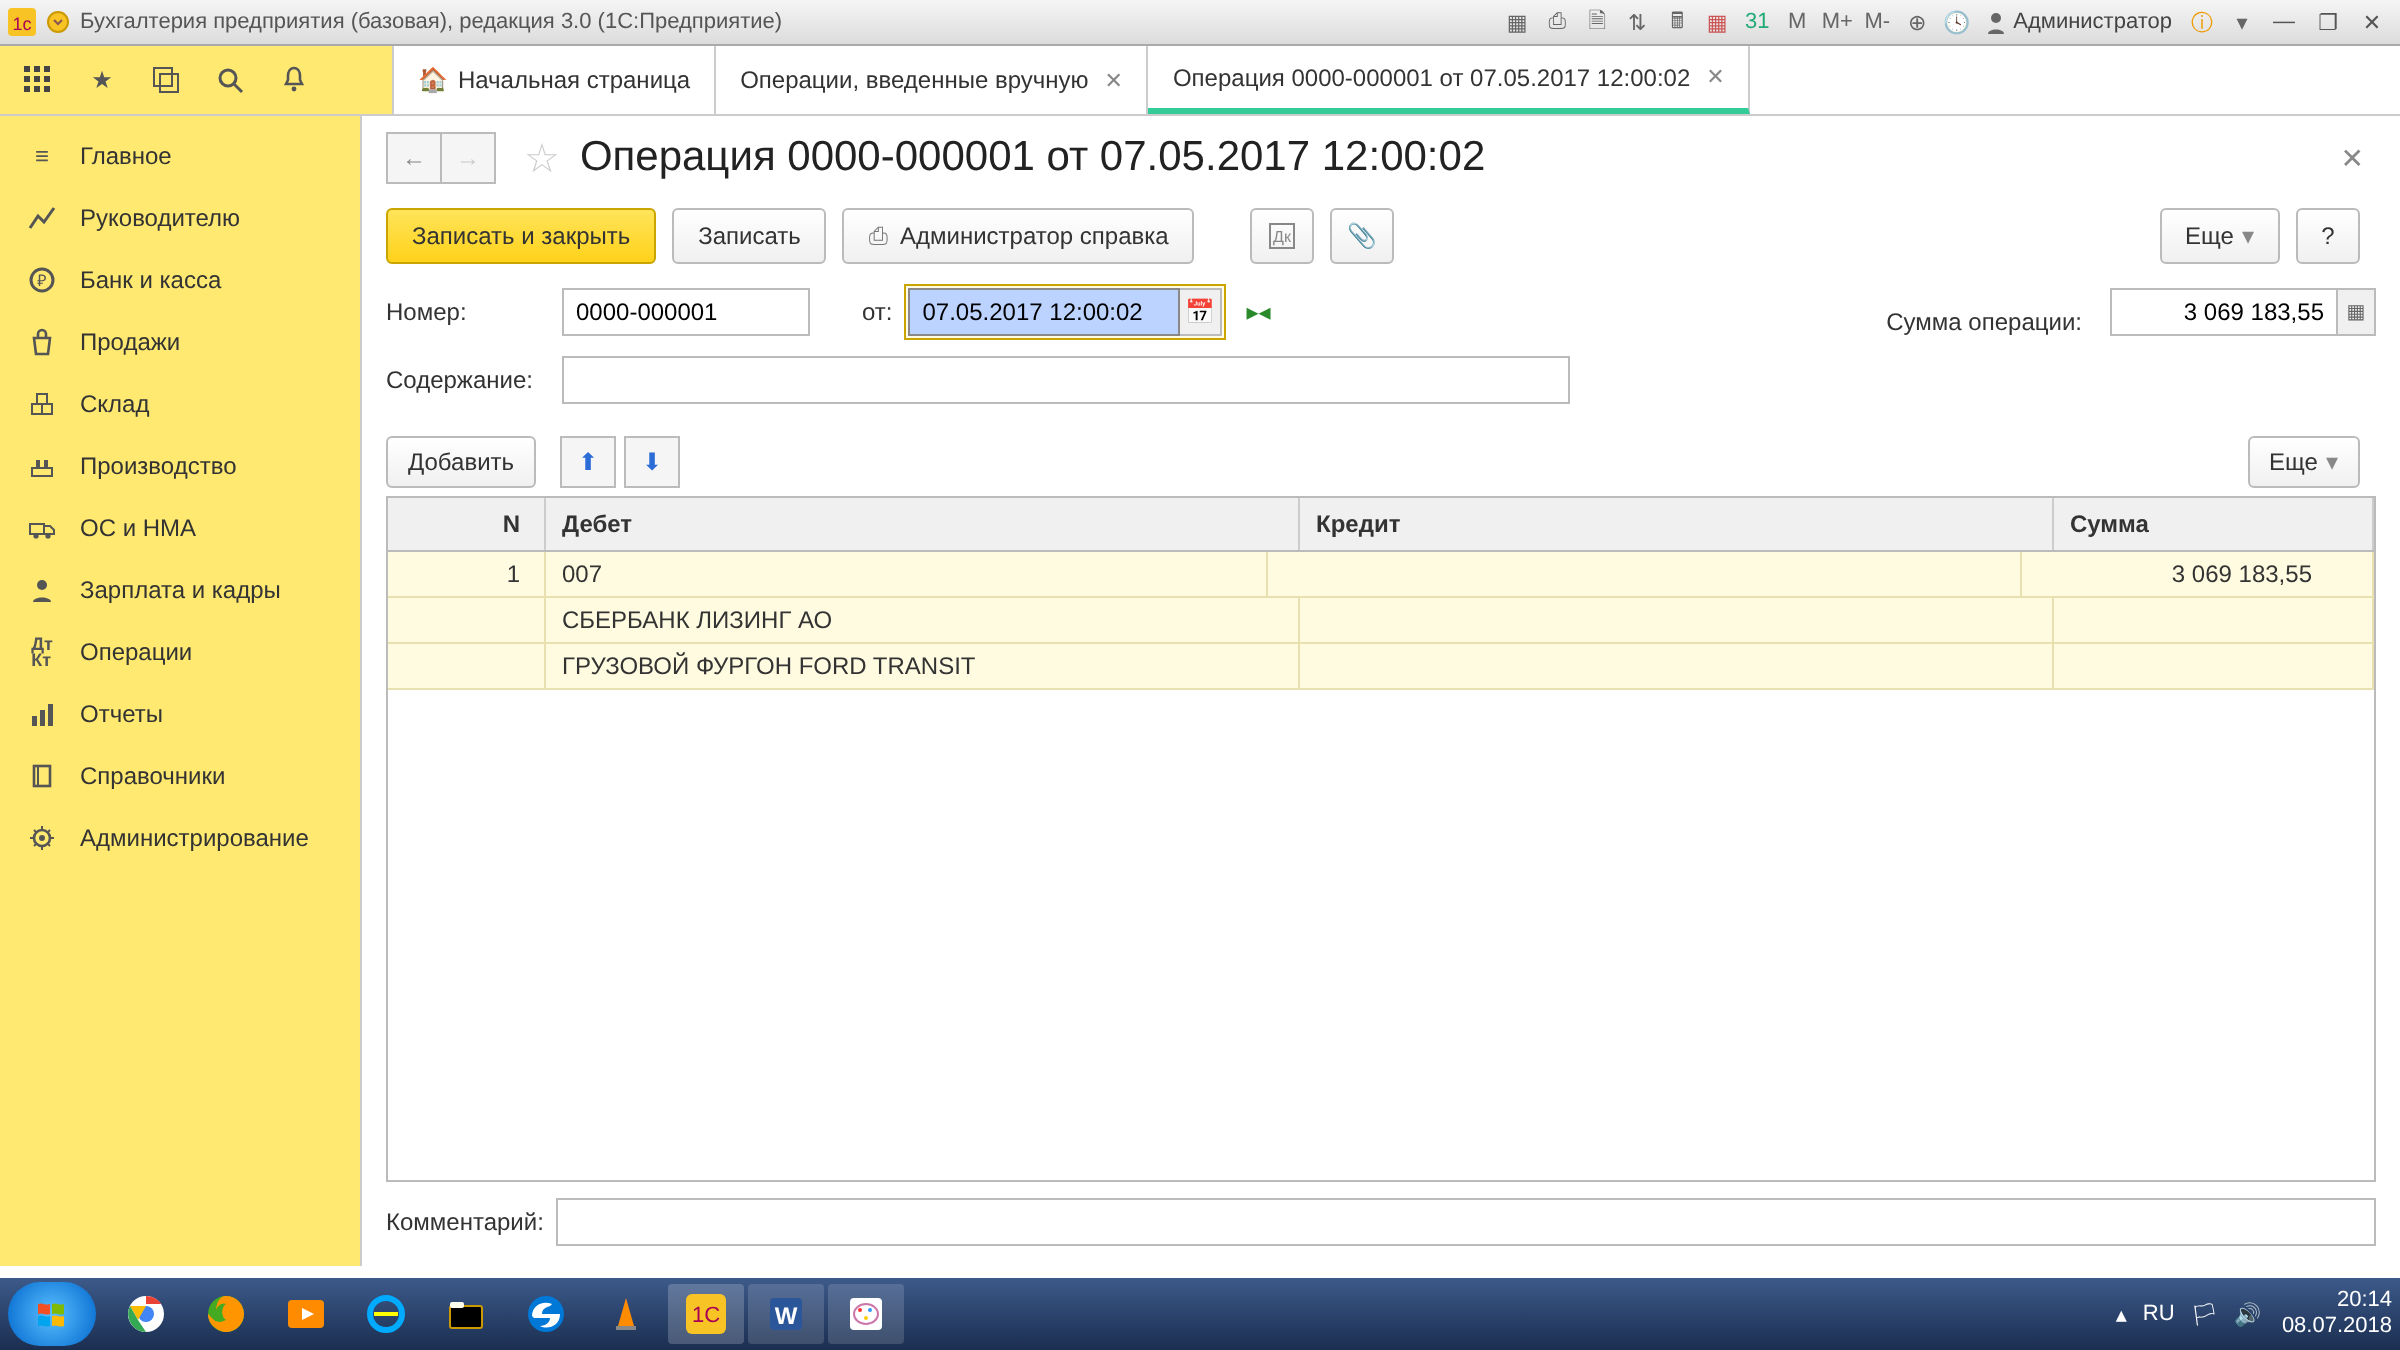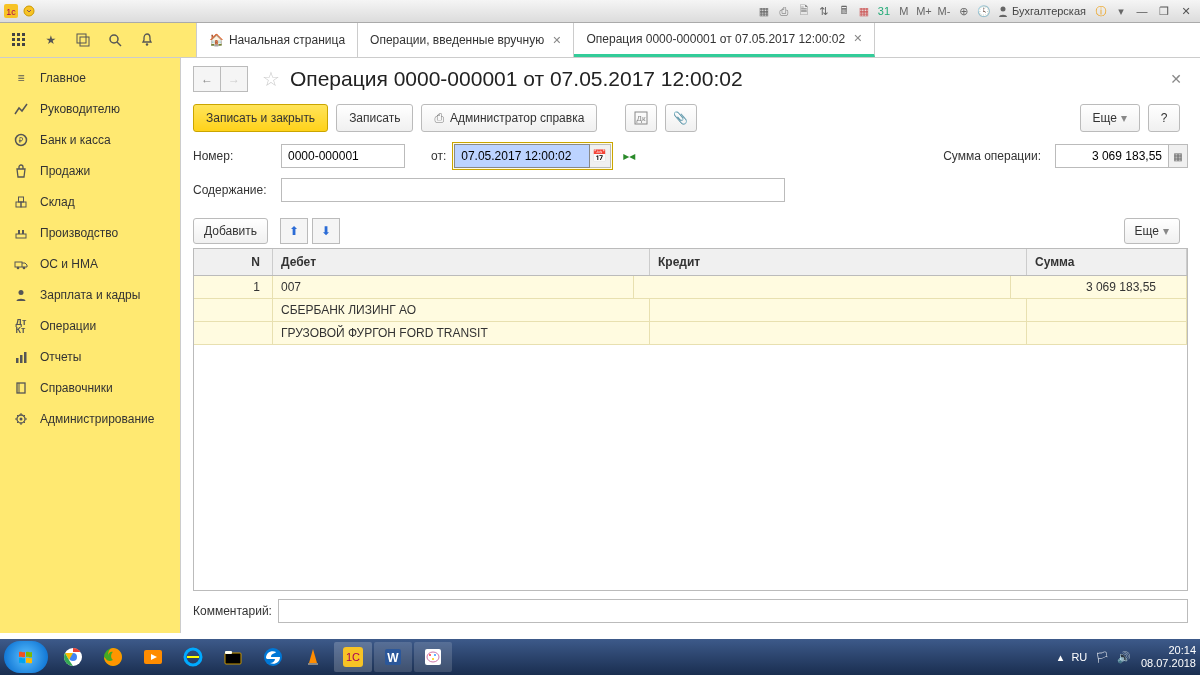--- a/index.html
+++ b/index.html
@@ -37,21 +37,21 @@
 .btn .bic{margin-right:6px;color:#777}
 .cmdrow .rgroup{margin-left:auto;display:flex}
 .fields{padding:2px 12px 6px}
 .frow{display:flex;align-items:center;margin-bottom:8px}
 .flabel{width:88px;color:#333}
 .tinput{height:22px;border:1px solid #bbb;padding:0 6px;font-size:12px}
 .date-wrap{display:inline-flex;align-items:center;border:1px solid #caa500;padding:1px;margin-left:6px;background:#fffde8}
 .date-wrap .tinput{border:1px solid #888;background:#bcd3ff;color:#000;width:122px}
 .date-wrap .cal{width:20px;height:22px;display:inline-flex;align-items:center;justify-content:center;border:1px solid #bbb;border-left:none;background:#f0f0f0;cursor:pointer;color:#666}
 .greenflag{margin-left:10px;color:#2a8a2a;cursor:pointer}
-.sum-wrap{margin-left:auto;display:flex;align-items:center}
+.sum-wrap{margin-left:auto;display:flex;align-items:flex-end}
 .sum-wrap .flabel{width:auto;margin-right:14px}
 .sumbox{display:flex;align-items:center;border:1px solid #bbb}
 .sumbox input{border:none;text-align:right;width:100px;height:22px;padding:0 6px;font-size:12px}
 .sumbox .calc{width:18px;height:22px;display:inline-flex;align-items:center;justify-content:center;border-left:1px solid #bbb;background:#f0f0f0;cursor:pointer;color:#666;font-size:10px}
 .tbl-cmd{display:flex;align-items:flex-start;padding:2px 12px 4px}
 .tbl-cmd .btn.small{height:24px;padding:0 10px}
 .arrowbtn{width:26px;height:24px;border:1px solid #bbb;background:#f5f5f5;display:inline-flex;align-items:center;justify-content:center;cursor:pointer;color:#2c6cd6;margin-left:4px}
 .grid-wrap{flex:1;margin:0 12px;border:1px solid #bbb;overflow:hidden;display:flex;flex-direction:column}
 .grid-head{display:flex;background:#f0f0f0;border-bottom:1px solid #bbb;height:26px}
 .gh{border-right:1px solid #ccc;display:flex;align-items:center;padding:0 8px;font-weight:bold;color:#333;font-size:12px}
@@ -85,39 +85,40 @@
         <rect width="14" height="14" rx="2" fill="#f7c325"></rect>
         <text x="7" y="11" font-size="9" text-anchor="middle" fill="#a05">1c</text>
       </svg>
     </span>
   <span class="ticon">
       <svg width="12" height="12">
         <circle cx="6" cy="6" r="5" fill="#f7c325" stroke="#c90"></circle>
         <path d="M4 5l2 2 2-2" stroke="#855" fill="none"></path>
       </svg>
     </span>
+  <span class="title-text">Бухгалтерия предприятия (базовая), редакция 3.0  (1С:Предприятие)</span>
   <span class="spacer"></span>
   <span class="tbtn">▦</span>
   <span class="tbtn">⎙</span>
   <span class="tbtn">🗎</span>
   <span class="tbtn">⇅</span>
   <span class="tbtn">🖩</span>
   <span class="tbtn" style="color:#c55">▦</span>
   <span class="tbtn" style="color:#2a7">31</span>
   <span class="tbtn">M</span>
   <span class="tbtn">M+</span>
   <span class="tbtn">M-</span>
   <span class="tbtn">⊕</span>
   <span class="tbtn">🕓</span>
   <span class="admin">
       <svg width="12" height="12" style="margin-right:3px">
         <circle cx="6" cy="4" r="2.5" fill="#666"></circle>
         <path d="M2 12c0-3 8-3 8 0" fill="#666"></path>
       </svg>
-      <span>Бухгалтерская</span>
+      <span>Администратор</span>
     </span>
   <span class="tbtn" style="color:#e90">ⓘ</span>
   <span class="tbtn">▾</span>
   <span class="wbtn">—</span>
   <span class="wbtn">❐</span>
   <span class="wbtn">✕</span>
 </div>
 
 <div class="toolbar">
   <div class="tool-left">

